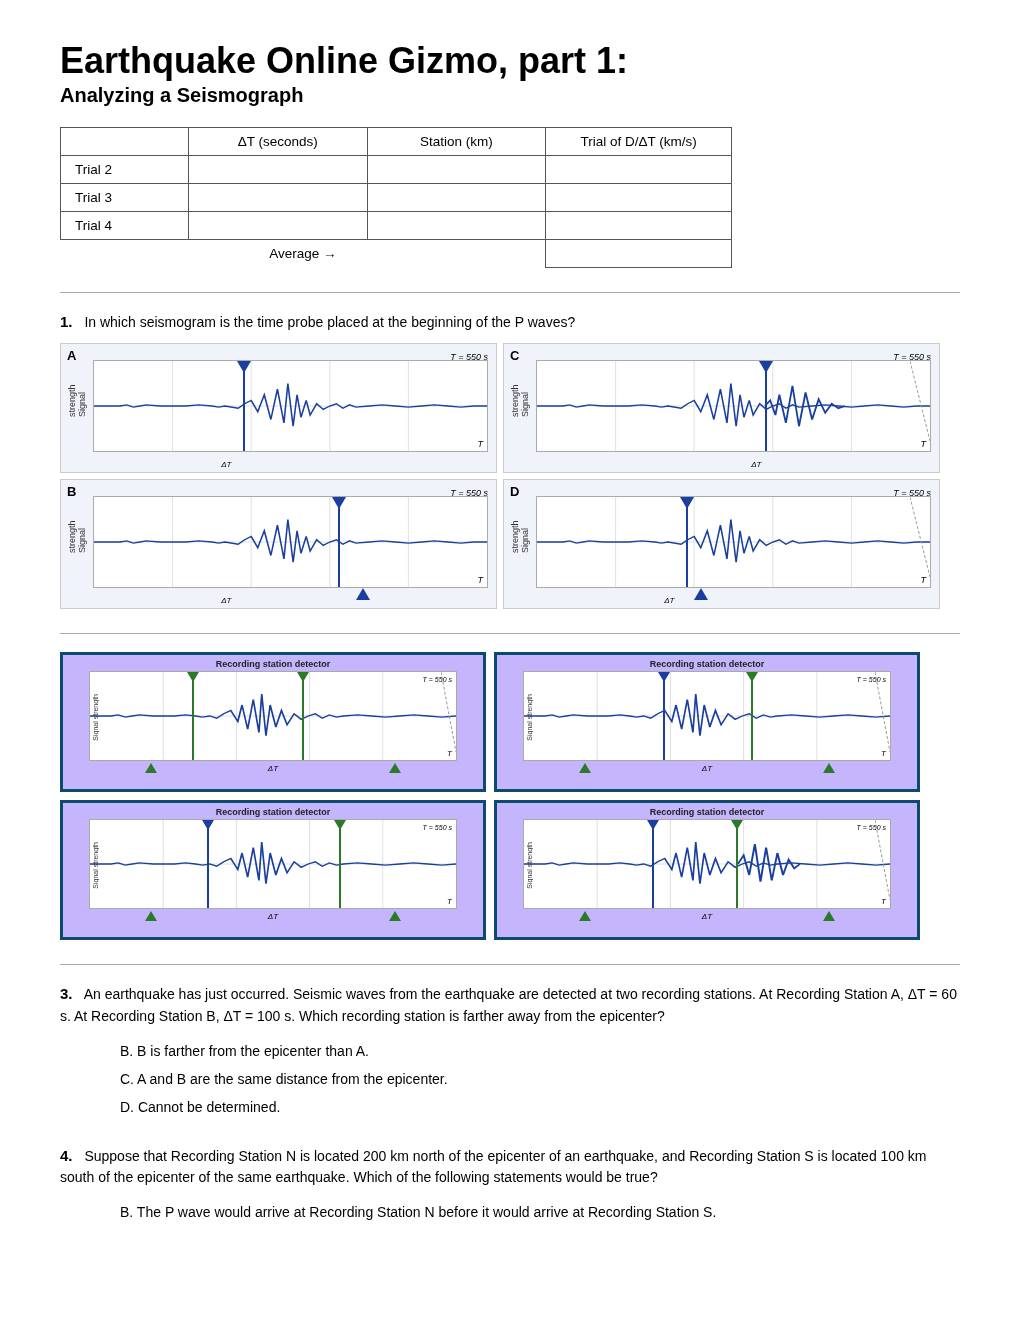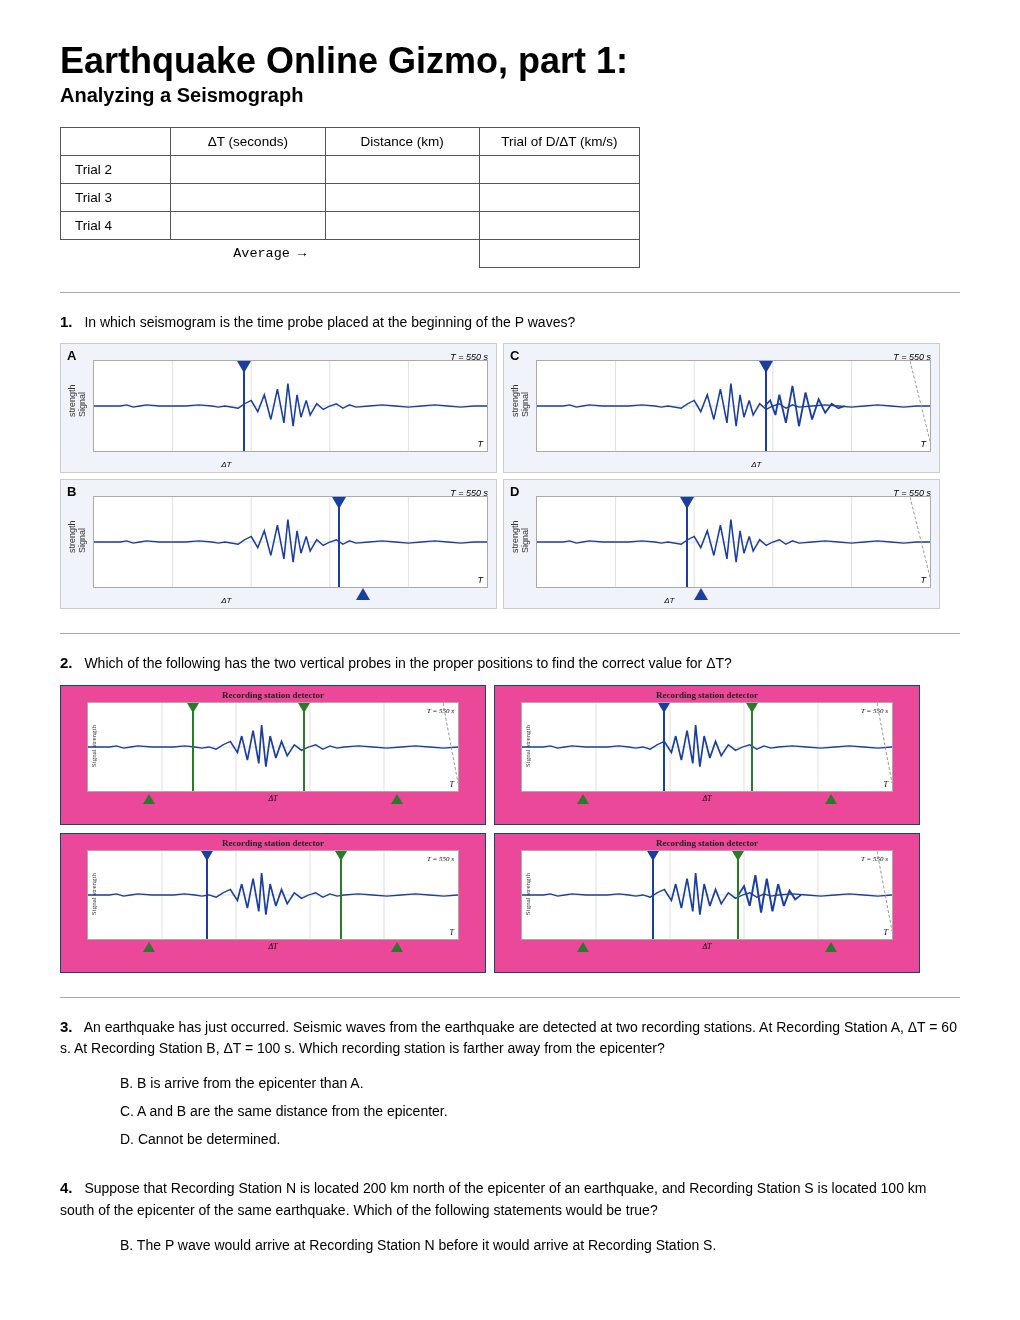--- a/index.html
+++ b/index.html
@@ -19,21 +19,21 @@
       font-family: Arial, sans-serif;
     }
     h2 {
       font-size: 20px;
       font-weight: 700;
       margin-bottom: 20px;
     }
     .data-table {
       border-collapse: collapse;
       margin: 20px 0 24px 0;
-      width: 580px;
+      width: 672px;
     }
     .data-table th, .data-table td {
       border: 1px solid #555;
       padding: 6px 14px;
       text-align: center;
       font-size: 13.5px;
       min-width: 100px;
     }
     .data-table th {
       background: #fff;
@@ -46,21 +46,20 @@
     .data-table td.empty {
       min-width: 140px;
     }
     .avg-row td {
       border-top: 1px solid #555;
     }
     .avg-label {
       text-align: center;
       border: none !important;
       font-size: 13.5px;
-      font-family: Liberation Mono, monospace;
     }
     .question-block {
       margin-bottom: 24px;
     }
     .question-text {
       font-size: 14px;
       margin-bottom: 10px;
       line-height: 1.5;
     }
     .q-num {
@@ -114,26 +113,25 @@
       line-height: 2;
     }
     .recording-grid {
       display: grid;
       grid-template-columns: 1fr 1fr;
       gap: 8px;
       margin: 10px 0 16px 0;
       max-width: 860px;
     }
     .rec-box {
-      border: 1px solid #0c4a6e;
-      background: #ec4899;
+      border: 3px solid #0c4a6e;
+      background: #c4b5fd;
       padding: 4px 6px;
       position: relative;
       height: 140px;
-      font-family: Liberation Serif, serif;
     }
     .rec-title {
       font-size: 9px;
       text-align: center;
       font-weight: bold;
       color: #222;
       margin-bottom: 2px;
     }
     .rec-inner {
       background: #fff;
@@ -148,21 +146,21 @@
 <body>
 
 <h1>Earthquake Online Gizmo, part 1:</h1>
 <h2>Analyzing a Seismograph</h2>
 
 <table class="data-table">
   <thead>
     <tr>
       <th></th>
       <th>ΔT (seconds)</th>
-      <th>Distance (km)</th>
+      <th>Station (km)</th>
       <th>Trial of D/ΔT (km/s)</th>
     </tr>
   </thead>
   <tbody>
     <tr>
       <td class="row-label">Trial 2</td>
       <td class="empty"></td>
       <td class="empty"></td>
       <td class="empty"></td>
     </tr>
@@ -293,24 +291,20 @@
 
       <div style="position:absolute;bottom:8px;left:calc(32px + 38%);width:0;height:0;border-left:7px solid transparent;border-right:7px solid transparent;border-bottom:12px solid #1a3fa0;transform:translateX(-50%);"></div>
       <div style="position:absolute;bottom:3px;left:38%;font-size:8px;font-style:italic;transform:translateX(-50%);">ΔT</div>
     </div>
   </div>
 </div>
 
 <hr class="divider">
 
 <div class="question-block">
-  <div class="question-text">
-    <span class="q-num">2.</span>
-    <span>Which of the following has the two vertical probes in the proper positions to find the correct value for ΔT?</span>
-  </div>
 
   <div class="recording-grid">
 
     <div class="rec-box">
       <div class="rec-title">Recording station detector</div>
       <div class="rec-inner">
         <div style="position:absolute;left:2px;top:22px;font-size:7px;writing-mode:vertical-lr;transform:rotate(180deg);color:#333;">Signal strength</div>
         <div style="position:absolute;top:4px;right:4px;font-size:7px;font-style:italic;"><em>T</em> = 550 s</div>
         
         <div style="position:absolute;left:28%;top:0;width:2px;background:#2a7a2a;height:100%;"></div>
@@ -436,21 +430,21 @@
 </div>
 
 <hr class="divider">
 
 <div class="question-block">
   <div class="question-text">
     <span class="q-num">3.</span>
     <span>An earthquake has just occurred. Seismic waves from the earthquake are detected at two recording stations. At Recording Station A, ΔT = 60 s. At Recording Station B, ΔT = 100 s. Which recording station is farther away from the epicenter?</span>
   </div>
   <div class="answer-choices">
-    <div>B.  B is arrive from the epicenter than A.</div>
+    <div>B.  B is farther from the epicenter than A.</div>
     <div>C.  A and B are the same distance from the epicenter.</div>
     <div>D.  Cannot be determined.</div>
   </div>
 </div>
 
 <div class="question-block">
   <div class="question-text">
     <span class="q-num">4.</span>
     <span>Suppose that Recording Station N is located 200 km north of the epicenter of an earthquake, and Recording Station S is located 100 km south of the epicenter of the same earthquake. Which of the following statements would be true?</span>
   </div>

